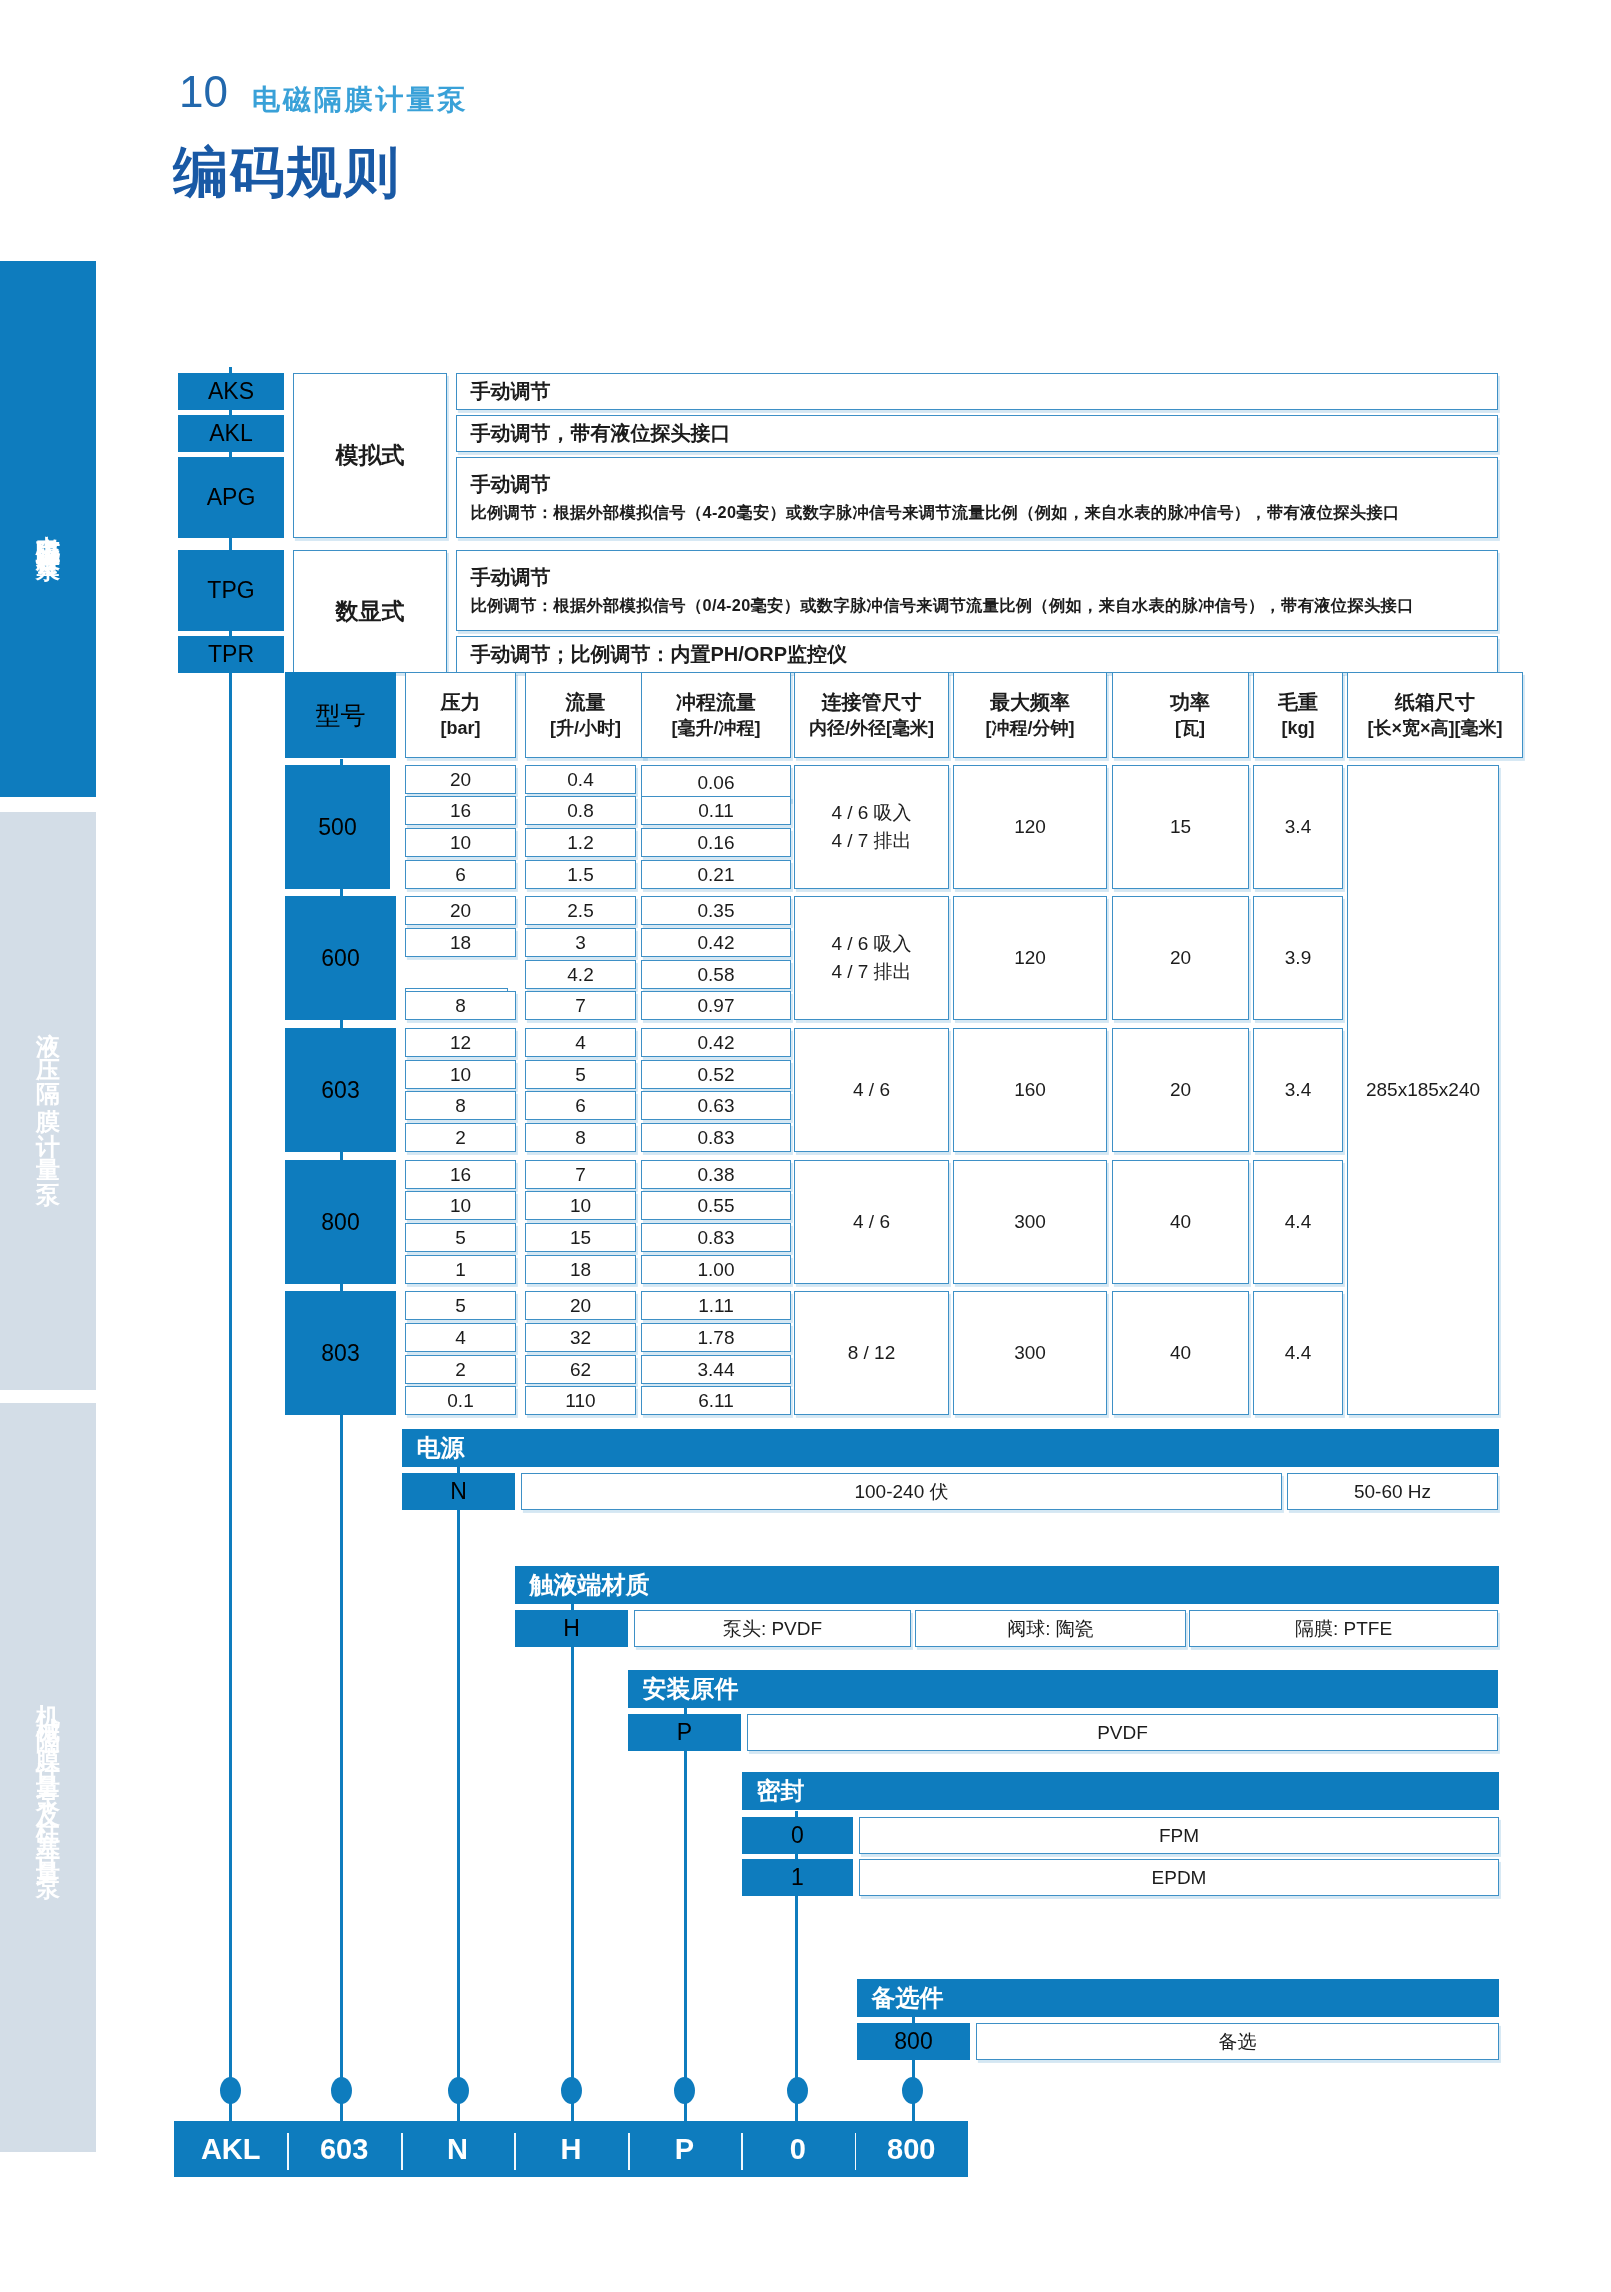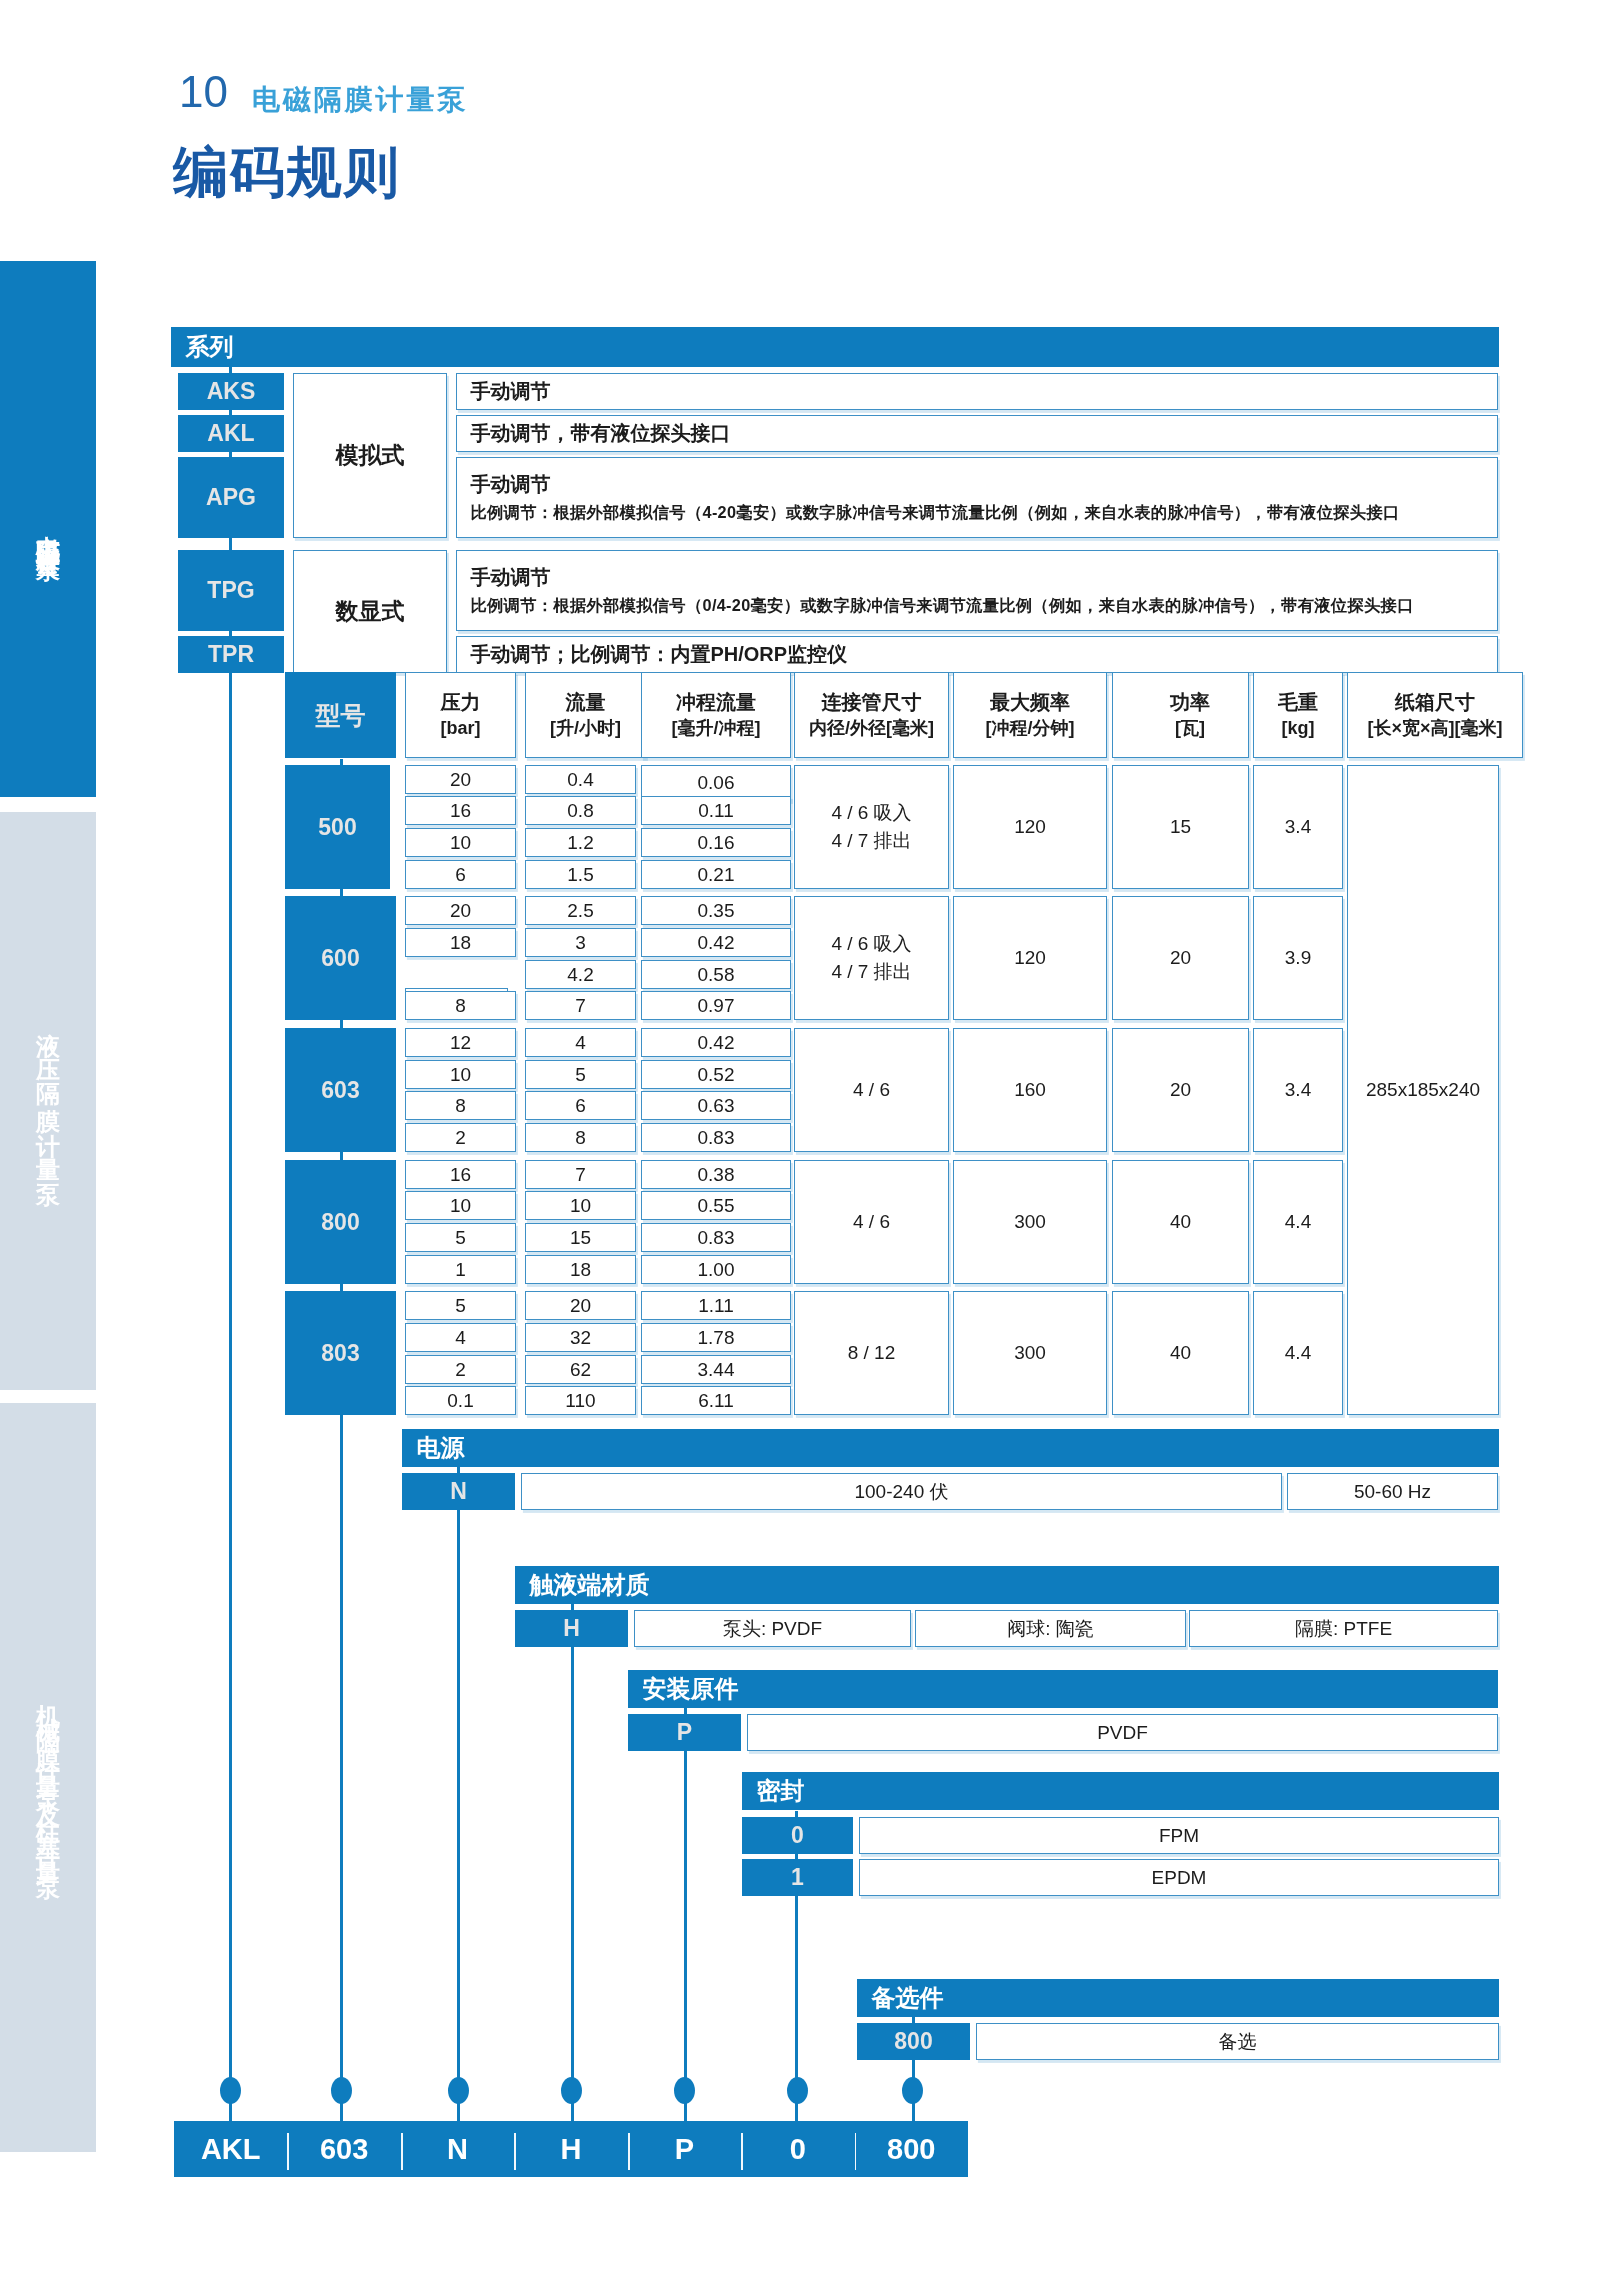--- a/index.html
+++ b/index.html
@@ -9,21 +9,21 @@
     --bord:#3e90c6;
     --tab-light:#d3dde7;
     --ink:#1c1c1c;
   }
   html,body{margin:0;padding:0;background:#ffffff;}
   .page{position:relative;width:1611px;height:2292px;background:#fff;
         font-family:"Liberation Sans","DejaVu Sans",sans-serif;overflow:hidden;}
   .abs{position:absolute;box-sizing:border-box;}
   .bar{background:var(--blue);color:#fff;font-weight:700;font-size:24px;
        display:flex;align-items:center;padding-left:14.4px;}
-  .bluecell{background:var(--blue);color:#e5e5e5;font-weight:700;display:flex;
+  .bluecell{background:var(--blue);color:#000000;font-weight:400;display:flex;
             align-items:center;justify-content:center;font-size:23px;}
   .wbox{background:#fff;border:1.9px solid var(--bord);display:flex;align-items:center;
         justify-content:center;color:var(--ink);font-size:19px;
         box-shadow:1.9px 2.9px 0 rgba(14,124,190,0.18);}
   .wbox.left{justify-content:flex-start;padding-left:13.4px;}
   .wbox.twoline{flex-direction:column;align-items:flex-start;justify-content:center;
                 padding-left:13.4px;gap:4.8px;}
   .l1{font-weight:700;font-size:20px;}
   .l2{font-weight:600;font-size:16.3px;letter-spacing:0.3px;white-space:nowrap;}
   .single{font-weight:700;font-size:20px;}
@@ -58,23 +58,20 @@
     <span style="letter-spacing:25px;">液压隔膜计量泵</span>
   </div>
   <div class="abs stab" style="top:1403px;height:749px;background:var(--tab-light);">
     <span style="letter-spacing:14.4px;">机械隔膜计量泵及柱塞计量泵</span>
   </div>
 
   <div class="abs pgnum" style="left:179px;top:67px;">10</div>
   <div class="abs pgcat" style="left:252px;top:81px;">电磁隔膜计量泵</div>
   <div class="abs title" style="left:173px;top:136px;">编码规则</div>
 
-  <div class="abs bar" style="left:171px;top:327px;width:1328px;height:40px;">
-    <span>系列</span>
-  </div>
 
   <div class="abs bluecell" style="left:178px;top:373px;width:106px;height:37px;">AKS</div>
   <div class="abs bluecell" style="left:178px;top:415px;width:106px;height:37px;">AKL</div>
   <div class="abs bluecell" style="left:178px;top:457px;width:106px;height:81px;">APG</div>
   <div class="abs bluecell" style="left:178px;top:550px;width:106px;height:81px;">TPG</div>
   <div class="abs bluecell" style="left:178px;top:636px;width:106px;height:37px;">TPR</div>
 
   <div class="abs wbox typecell" style="left:293px;top:373px;width:154px;height:165px;">模拟式</div>
   <div class="abs wbox typecell" style="left:293px;top:550px;width:154px;height:123px;">数显式</div>
 

